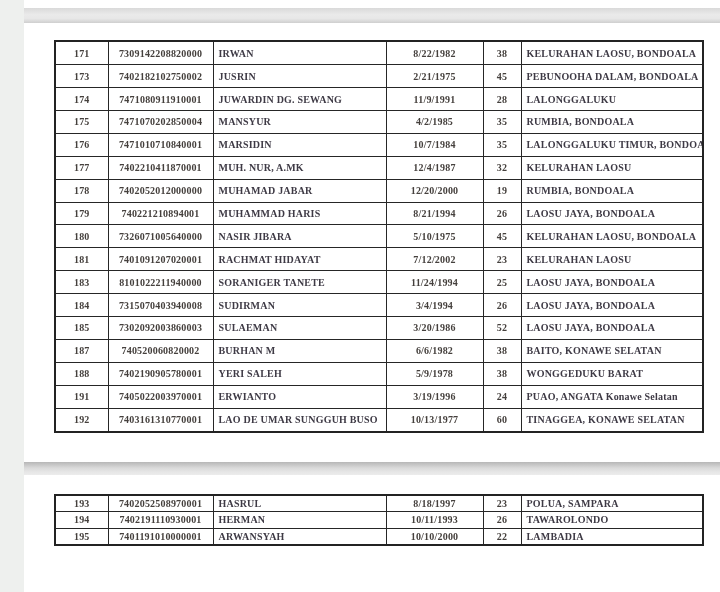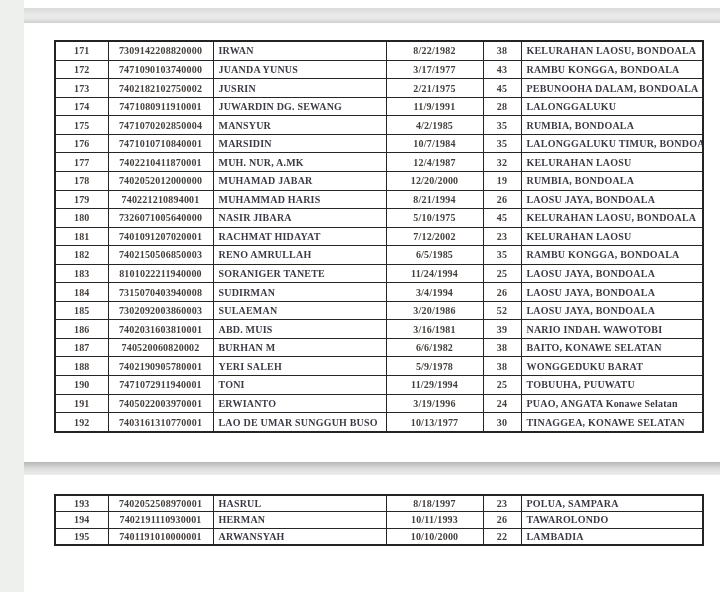--- a/index.html
+++ b/index.html
@@ -94,28 +94,20 @@
     <tbody>
         <tr>
           <td class="col-no">171</td>
           <td class="col-nik">7309142208820000</td>
           <td class="col-name">IRWAN</td>
           <td class="col-birth_date">8/22/1982</td>
           <td class="col-age">38</td>
           <td class="col-address">KELURAHAN LAOSU, BONDOALA</td>
         </tr>
         <tr>
-          <td class="col-no">172</td>
-          <td class="col-nik">7471090103740000</td>
-          <td class="col-name">JUANDA YUNUS</td>
-          <td class="col-birth_date">3/17/1977</td>
-          <td class="col-age">43</td>
-          <td class="col-address">RAMBU KONGGA, BONDOALA</td>
-        </tr>
-        <tr>
           <td class="col-no">173</td>
           <td class="col-nik">7402182102750002</td>
           <td class="col-name">JUSRIN</td>
           <td class="col-birth_date">2/21/1975</td>
           <td class="col-age">45</td>
           <td class="col-address">PEBUNOOHA DALAM, BONDOALA</td>
         </tr>
         <tr>
           <td class="col-no">174</td>
           <td class="col-nik">7471080911910001</td>
@@ -174,28 +166,20 @@
         </tr>
         <tr>
           <td class="col-no">181</td>
           <td class="col-nik">7401091207020001</td>
           <td class="col-name">RACHMAT HIDAYAT</td>
           <td class="col-birth_date">7/12/2002</td>
           <td class="col-age">23</td>
           <td class="col-address">KELURAHAN LAOSU</td>
         </tr>
         <tr>
-          <td class="col-no">182</td>
-          <td class="col-nik">7402150506850003</td>
-          <td class="col-name">RENO AMRULLAH</td>
-          <td class="col-birth_date">6/5/1985</td>
-          <td class="col-age">35</td>
-          <td class="col-address">RAMBU KONGGA, BONDOALA</td>
-        </tr>
-        <tr>
           <td class="col-no">183</td>
           <td class="col-nik">8101022211940000</td>
           <td class="col-name">SORANIGER TANETE</td>
           <td class="col-birth_date">11/24/1994</td>
           <td class="col-age">25</td>
           <td class="col-address">LAOSU JAYA, BONDOALA</td>
         </tr>
         <tr>
           <td class="col-no">184</td>
           <td class="col-nik">7315070403940008</td>
@@ -204,67 +188,51 @@
           <td class="col-age">26</td>
           <td class="col-address">LAOSU JAYA, BONDOALA</td>
         </tr>
         <tr>
           <td class="col-no">185</td>
           <td class="col-nik">7302092003860003</td>
           <td class="col-name">SULAEMAN</td>
           <td class="col-birth_date">3/20/1986</td>
           <td class="col-age">52</td>
           <td class="col-address">LAOSU JAYA, BONDOALA</td>
-        </tr>
-        <tr>
-          <td class="col-no">186</td>
-          <td class="col-nik">7402031603810001</td>
-          <td class="col-name">ABD. MUIS</td>
-          <td class="col-birth_date">3/16/1981</td>
-          <td class="col-age">39</td>
-          <td class="col-address">NARIO INDAH. WAWOTOBI</td>
         </tr>
         <tr>
           <td class="col-no">187</td>
           <td class="col-nik">740520060820002</td>
           <td class="col-name">BURHAN M</td>
           <td class="col-birth_date">6/6/1982</td>
           <td class="col-age">38</td>
           <td class="col-address">BAITO, KONAWE SELATAN</td>
         </tr>
         <tr>
           <td class="col-no">188</td>
           <td class="col-nik">7402190905780001</td>
           <td class="col-name">YERI SALEH</td>
           <td class="col-birth_date">5/9/1978</td>
           <td class="col-age">38</td>
           <td class="col-address">WONGGEDUKU BARAT</td>
         </tr>
         <tr>
-          <td class="col-no">190</td>
-          <td class="col-nik">7471072911940001</td>
-          <td class="col-name">TONI</td>
-          <td class="col-birth_date">11/29/1994</td>
-          <td class="col-age">25</td>
-          <td class="col-address">TOBUUHA, PUUWATU</td>
-        </tr>
-        <tr>
           <td class="col-no">191</td>
           <td class="col-nik">7405022003970001</td>
           <td class="col-name">ERWIANTO</td>
           <td class="col-birth_date">3/19/1996</td>
           <td class="col-age">24</td>
           <td class="col-address">PUAO, ANGATA Konawe Selatan</td>
         </tr>
         <tr>
           <td class="col-no">192</td>
           <td class="col-nik">7403161310770001</td>
           <td class="col-name">LAO DE UMAR SUNGGUH BUSO</td>
           <td class="col-birth_date">10/13/1977</td>
-          <td class="col-age">30</td>
+          <td class="col-age">60</td>
           <td class="col-address">TINAGGEA, KONAWE SELATAN</td>
         </tr>
       </tbody>
   </table>
 
   <div class="gap gap2"></div>
 
   <div class="page page2"></div>
 
   <table class="doc-table" id="table-page-2">

